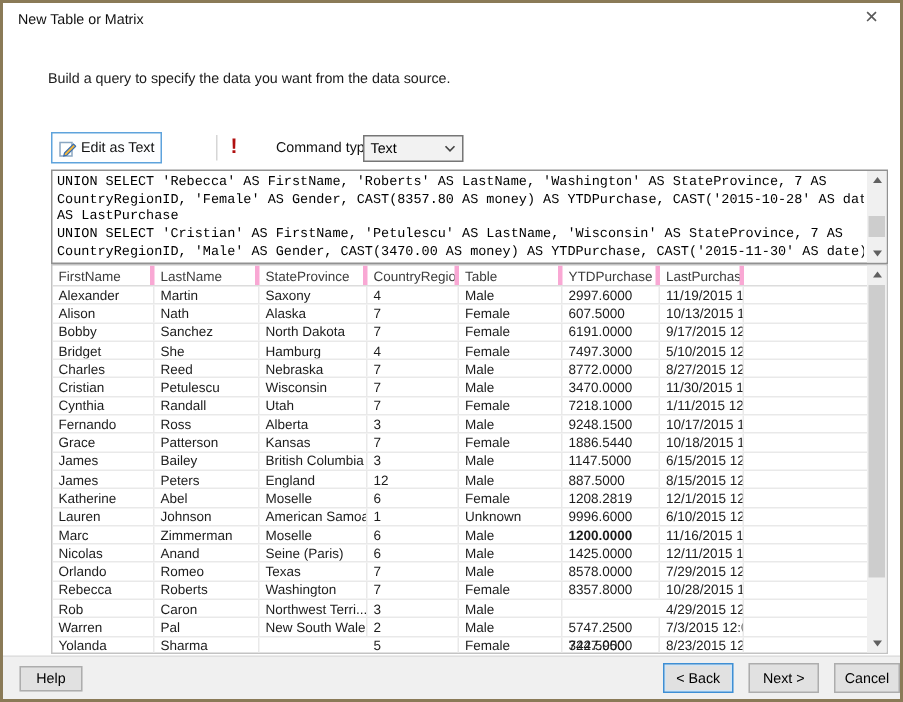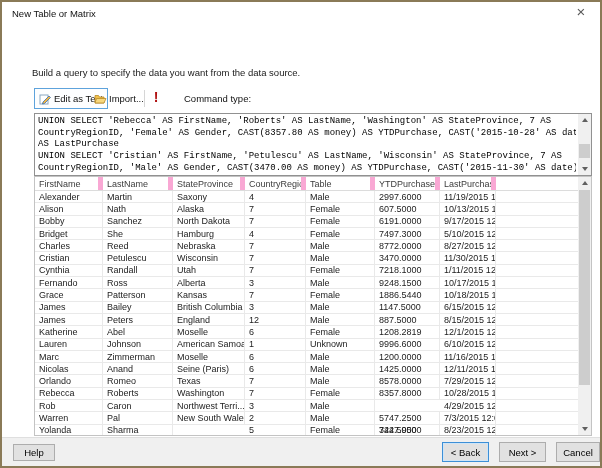--- a/index.html
+++ b/index.html
@@ -10,21 +10,21 @@
     position:relative; width:602px; height:468px; background:#ffffff;
     border:2px solid #8a7a57; overflow:hidden;
     font-family:"Liberation Sans", sans-serif; color:#000;
   }
 
   .title { position:absolute; left:10px; top:6px; font-size:9.5px; color:#111; }
   .close-x { position:absolute; right:11px; top:2px; font-size:15px; color:#5a5a5a;
     width:16px; height:16px; line-height:16px; text-align:center; cursor:default; }
 
   .heading { position:absolute; left:30px; top:25px; font-size:13px; color:#7a7a7a; }
-  .desc { position:absolute; left:30px; top:45px; font-size:9.5px; color:#1a1a1a;margin-top:20px; }
+  .desc { position:absolute; left:30px; top:45px; font-size:9.5px; color:#1a1a1a; }
 
   
   .toolbar { position:absolute; left:32px; top:85px; width:558px; height:25px; font-size:9.5px; }
   .tb-btn { position:absolute; top:1px; height:21px; display:flex; align-items:center; gap:3px;
     padding:0 4px; font-size:9.5px; color:#111; }
   .tb-btn.selected { background:#fdfeff; border:1px solid #5ea3dc; }
   .tb-sep { position:absolute; left:110px; top:3px; width:1px; height:17px; background:#d6d6d6; }
   .run-bang { position:absolute; left:116px; top:2px; font-size:14px; font-weight:700; color:#b01010;
     width:12px; text-align:center; }
   .cmd-label { position:absolute; left:150px; top:6px; font-size:9.5px; color:#111; }
@@ -57,21 +57,21 @@
 
   
   .grid { position:absolute; left:32px; top:174px; width:558px; height:260px;
     border:1px solid #c3c3c3; background:#fff; }
   .grid-inner { position:absolute; left:0; top:0; right:13px; bottom:0; overflow:hidden; }
   .grow, .ghrow { display:flex; align-items:center; }
   .ghrow { height:14px; border-bottom:1px solid #dcdcdc; }
   .grow { height:12.3px; border-bottom:1px solid #e9e9e9; }
   .gcell { height:100%; padding:0 0 0 4px; font-size:9px; color:#1c1c1c; white-space:nowrap;
     overflow:hidden; border-right:1px solid #e9e9e9; display:flex; align-items:center; flex:0 0 auto; }
-  .ghrow .gcell { color:#3c3c3c; border-right:5px solid #f9a8d4; }
+  .ghrow .gcell { color:#3c3c3c; border-right:3px solid #f9a8d4; }
   .gcell.fill { flex:1 1 auto; border-right:none; }
 
   
   .footer { position:absolute; left:0; right:0; bottom:0; height:29px; background:#f0f0f0;
     border-top:1px solid #dfdfdf; }
   .btn { position:absolute; background:#e1e1e1; border:1px solid #adadad; font-size:9.5px;
     color:#000; display:flex; align-items:center; justify-content:center;
     font-family:"Liberation Sans",sans-serif; }
   .btn.help { left:11px; top:6px; width:42px; height:17px; }
   .btn.back { left:440px; top:4px; width:47px; height:20px; border:1px solid #3d8fd6;
@@ -92,32 +92,31 @@
   <div class="toolbar">
     <div class="tb-btn selected" style="left:0;">
       <span class="icon12">
         <svg width="12" height="12" viewBox="0 0 12 12">
           <rect x="1" y="2" width="8" height="9" fill="#ffffff" stroke="#8aa7c2" stroke-width="1"></rect>
           <path d="M4 9 L10 3 L11.5 4.5 L5.5 10.5 L3.5 11 Z" fill="#f5b73d" stroke="#3b6fae" stroke-width="0.8"></path>
         </svg>
       </span>
       <span>Edit as Text</span>
     </div>
-    <div class="tb-btn" style="left:56px;">
-      <span class="icon12">
-        <svg width="13" height="12" viewBox="0 0 13 12">
-          <path d="M1 3 L1 10 L10 10 L10 4 L5.5 4 L4.5 2.5 L1 2.5 Z" fill="#f2c04b" stroke="#b78c28" stroke-width="0.8"></path>
-          <path d="M2.5 5.5 L12 5.5 L10 10 L1 10 Z" fill="#f8d87e" stroke="#b78c28" stroke-width="0.8"></path>
-        </svg>
-      </span>
-      <span>Import...</span>
-    </div>
     <div class="tb-sep"></div>
     <div class="run-bang">!</div>
     <div class="cmd-label">Command type:</div>
+    <div class="combo">
+      <span>Text</span>
+      <span class="chev">
+        <svg width="8" height="8" viewBox="0 0 8 8">
+            <polyline points="1,2.5 4,5.5 7,2.5" fill="none" stroke="#444" stroke-width="1.1"></polyline>
+          </svg>
+      </span>
+    </div>
   </div>
 
   <div class="sqlbox">
     <div class="sqltext">
         <div class="sqline">UNION SELECT 'Rebecca' AS FirstName, 'Roberts' AS LastName, 'Washington' AS StateProvince, 7 AS</div>
         <div class="sqline">CountryRegionID, 'Female' AS Gender, CAST(8357.80 AS money) AS YTDPurchase, CAST('2015-10-28' AS date)</div>
         <div class="sqline">AS LastPurchase</div>
         <div class="sqline">UNION SELECT 'Cristian' AS FirstName, 'Petulescu' AS LastName, 'Wisconsin' AS StateProvince, 7 AS</div>
         <div class="sqline">CountryRegionID, 'Male' AS Gender, CAST(3470.00 AS money) AS YTDPurchase, CAST('2015-11-30' AS date) AS</div>
       </div>
@@ -274,21 +273,21 @@
             <div class="gcell" style="width: 65px;">9996.6000</div>
             <div class="gcell" style="width: 56px;">6/10/2015 12:0...</div>
             <div class="gcell fill"></div>
           </div>
           <div class="grow">
             <div class="gcell" style="width: 68px;">Marc</div>
             <div class="gcell" style="width: 70px;">Zimmerman</div>
             <div class="gcell" style="width: 72px;">Moselle</div>
             <div class="gcell" style="width: 61px;">6</div>
             <div class="gcell" style="width: 69px;">Male</div>
-            <div class="gcell" style="width: 65px;">1200.0000</div>
+            <div class="gcell" style="width: 65px; font-weight: bold;">1200.0000</div>
             <div class="gcell" style="width: 56px;">11/16/2015 12:...</div>
             <div class="gcell fill"></div>
           </div>
           <div class="grow">
             <div class="gcell" style="width: 68px;">Nicolas</div>
             <div class="gcell" style="width: 70px;">Anand</div>
             <div class="gcell" style="width: 72px;">Seine (Paris)</div>
             <div class="gcell" style="width: 61px;">6</div>
             <div class="gcell" style="width: 69px;">Male</div>
             <div class="gcell" style="width: 65px;">1425.0000</div>

